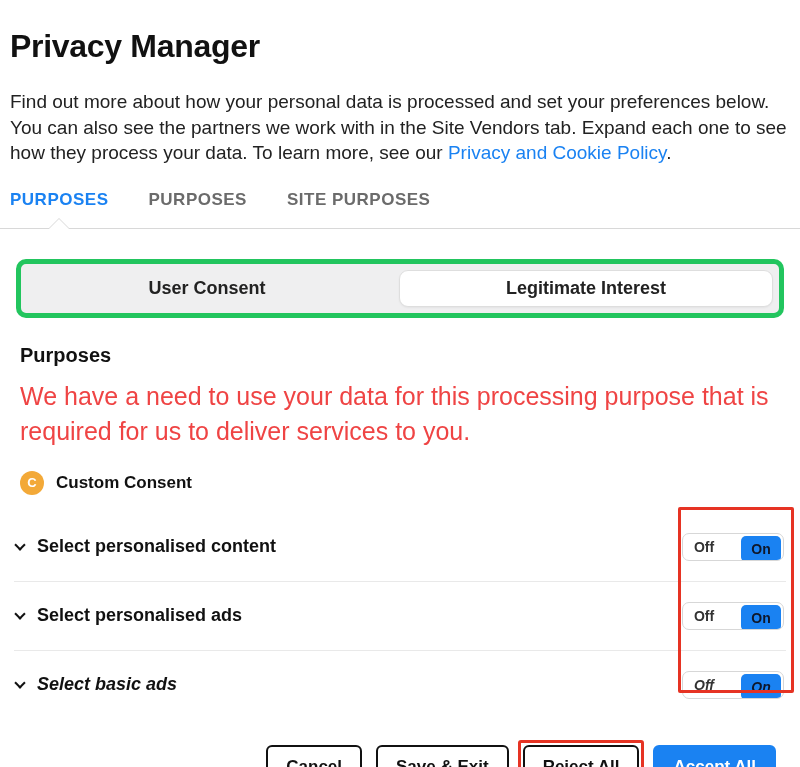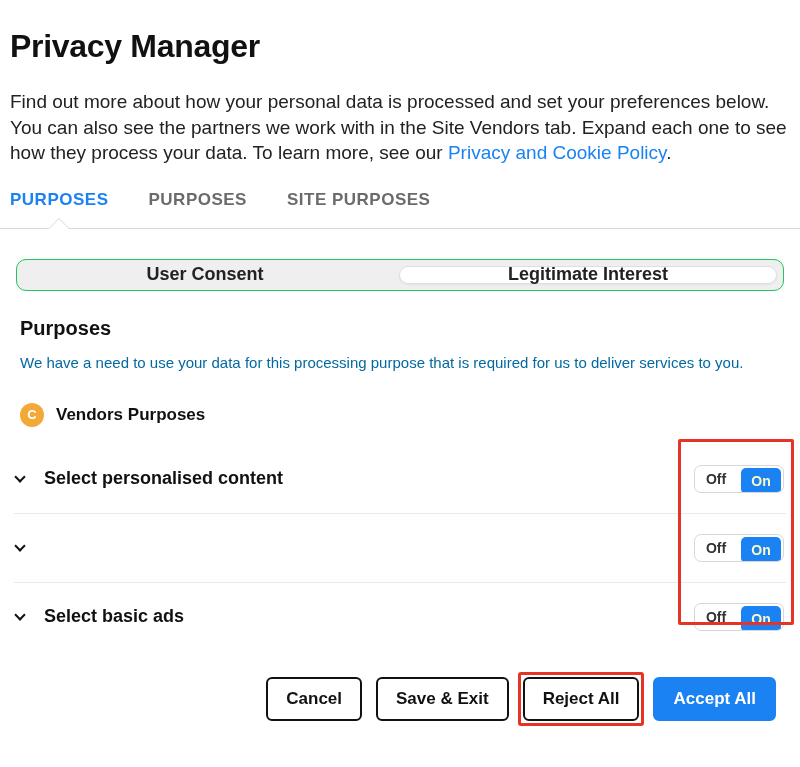--- a/index.html
+++ b/index.html
@@ -55,23 +55,23 @@
     z-index: 2;
   }
   .tab-divider {
     border-top: 1px solid #d8d8d8;
     margin: 0 -10px;
   }
   .segmented-wrap { padding: 20px 6px 0 6px; }
   .segmented {
     display: flex;
     background: #efeff0;
-    border: 1px solid #22c55e;
+    border: 5px solid #22c55e;
     border-radius: 10px;
-    height: 32px;
+    height: 59px;
     overflow: hidden;
     text-align: center;
   }
   .segment {
     flex: 1;
     display: flex;
     align-items: center;
     justify-content: center;
     font-size: 18px;
     font-weight: 600;
@@ -80,39 +80,39 @@
   }
   .segment.active {
     background: #fff;
     border: 1px solid #dedede;
     border-radius: 9px;
     margin: 6px;
     box-shadow: 0 1px 2px rgba(0,0,0,0.05);
   }
   .section { padding: 26px 10px 0 10px; }
   .section-title { font-size: 20px; font-weight: 700; margin-bottom: 12px; }
-  .section-desc { font-size: 15px; color: #0369a1; line-height: 1.4; margin-bottom: 24px; }
+  .section-desc { font-size: 25px; color: #ef4444; line-height: 1.4; margin-bottom: 16px; }
   .custom-row { display: flex; align-items: center; gap: 12px; padding: 6px 0 18px 0; }
   .c-badge {
     width: 24px; height: 24px; border-radius: 50%;
     background: #f3a938; color: #fff;
     display: flex; align-items: center; justify-content: center;
     font-size: 13px; font-weight: 700;
   }
   .custom-label { font-size: 17px; font-weight: 600; }
   .list { padding: 0 4px; position: relative; }
   .list-item {
     display: flex;
     align-items: center;
     justify-content: space-between;
     padding: 20px 2px;
     border-bottom: 1px solid #e9e9e9;
   }
-  .list-item:last-child { border-bottom: none; }
-  .li-left { display: flex; align-items: center; gap: 14px; }
+  .list-item:last-child { border-bottom: none; font-style: italic; }
+  .li-left { display: flex; align-items: center; gap: 7px; }
   .chevron {
     display: inline-block;
     width: 8px; height: 8px;
     border-right: 2px solid #111;
     border-bottom: 2px solid #111;
     transform: rotate(45deg);
     margin-right: 6px;
     margin-top: -3px;
   }
   .li-label { font-size: 18px; font-weight: 600; }
@@ -125,23 +125,23 @@
     background: #fff;
   }
   .toggle-half {
     display: flex; align-items: center; justify-content: center;
     font-size: 14px; font-weight: 700;
     width: 42px;
     color: #444;
   }
   .toggle-half.on {
     background: #1a82f2;
-    color: #fef9c3;
+    color: #0f172a;
     border-radius: 5px;
-    margin: 2px 2px 2px 4px;
+    margin: 2px 2px 2px 16px;
     width: 40px;
     height: 26px;
   }
   .toggle-half.off {
     color: #333;
   }
   .highlight-toggles {
     position: absolute;
     right: -4px;
     top: -6px;
@@ -213,41 +213,42 @@
         <div class="segment active">Legitimate Interest</div>
       </div>
     </div>
 
     <div class="section">
       <div class="section-title">Purposes</div>
       <div class="section-desc">We have a need to use your data for this processing purpose that is required for us to deliver services to you.</div>
 
       <div class="custom-row">
         <div class="c-badge">C</div>
-        <div class="custom-label">Vendors Purposes</div>
+        <div class="custom-label">Custom Consent</div>
       </div>
     </div>
 
     <div class="list">
       <div class="highlight-toggles"></div>
 
       <div class="list-item">
         <div class="li-left">
           <span class="chevron"></span>
           <span class="li-label">Select personalised content</span>
         </div>
         <div class="toggle">
           <div class="toggle-half off">Off</div>
           <div class="toggle-half on">On</div>
         </div>
       </div>
 
       <div class="list-item">
         <div class="li-left">
           <span class="chevron"></span>
+          <span class="li-label">Select personalised ads</span>
         </div>
         <div class="toggle">
           <div class="toggle-half off">Off</div>
           <div class="toggle-half on">On</div>
         </div>
       </div>
 
       <div class="list-item">
         <div class="li-left">
           <span class="chevron"></span>

